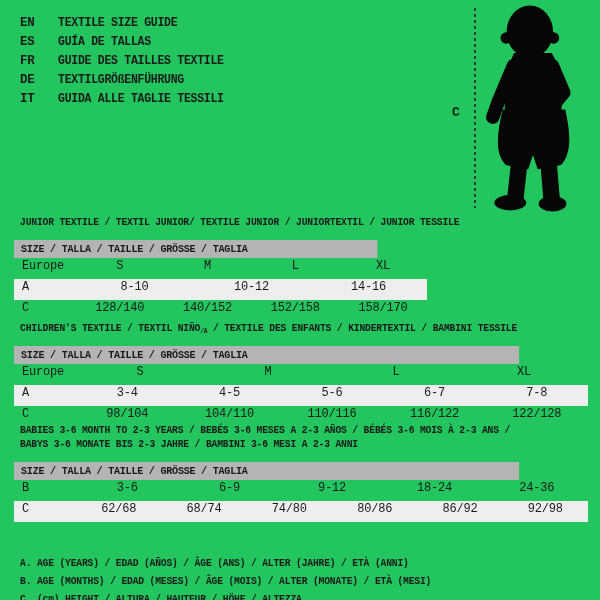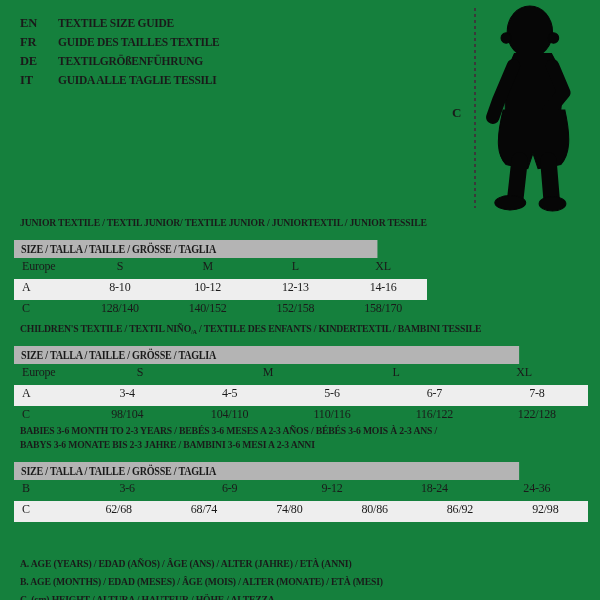--- a/index.html
+++ b/index.html
@@ -1,18 +1,18 @@
 <!DOCTYPE html>
 <html><head>
 <meta charset="utf-8">
 <style>
   html,body { margin:0; padding:0; background:#fff; }
   #stage {
-    position:relative; width:600px; height:600px; background:#15803d;
-    font-family:Liberation Serif, serif; color:#1a1a1a; overflow:hidden;
+    position:relative; width:600px; height:600px; background:#22c55e;
+    font-family:Liberation Mono, monospace; color:#1a1a1a; overflow:hidden;
   }
   .cond { transform:scaleX(0.88); transform-origin:0 50%; white-space:nowrap; letter-spacing:-0.2px; }
 
   
   #lang-list { position:absolute; left:20px; top:14px; }
   .lang-row { display:flex; height:19px; line-height:19px; font-weight:bold; font-size:12.5px; }
   .lang-code { width:38px; letter-spacing:-0.2px; }
   .lang-label { letter-spacing:-0.3px; transform:scaleX(0.92); transform-origin:0 50%; white-space:nowrap; }
 
   
@@ -39,20 +39,24 @@
 </style>
 </head>
 <body>
 
 <div id="stage">
 
   <div id="lang-list">
       <div class="lang-row">
         <span class="lang-code">EN</span>
         <span class="lang-label">TEXTILE SIZE GUIDE</span>
+      </div>
+      <div class="lang-row">
+        <span class="lang-code">ES</span>
+        <span class="lang-label">GUÍA DE TALLAS</span>
       </div>
       <div class="lang-row">
         <span class="lang-code">FR</span>
         <span class="lang-label">GUIDE DES TAILLES TEXTILE</span>
       </div>
       <div class="lang-row">
         <span class="lang-code">DE</span>
         <span class="lang-label">TEXTILGRÖßENFÜHRUNG</span>
       </div>
       <div class="lang-row">
@@ -96,21 +100,20 @@
           <span class="row-label">Europe</span>
           <span class="tcell">S</span>
           <span class="tcell">M</span>
           <span class="tcell">L</span>
           <span class="tcell">XL</span>
         </div>
         <div class="trow shaded">
           <span class="row-label">A</span>
           <span class="tcell">8-10</span>
           <span class="tcell">10-12</span>
-          <span class="tcell">12-13</span>
           <span class="tcell">14-16</span>
         </div>
         <div class="trow">
           <span class="row-label">C</span>
           <span class="tcell">128/140</span>
           <span class="tcell">140/152</span>
           <span class="tcell">152/158</span>
           <span class="tcell">158/170</span>
         </div>
       </div>

